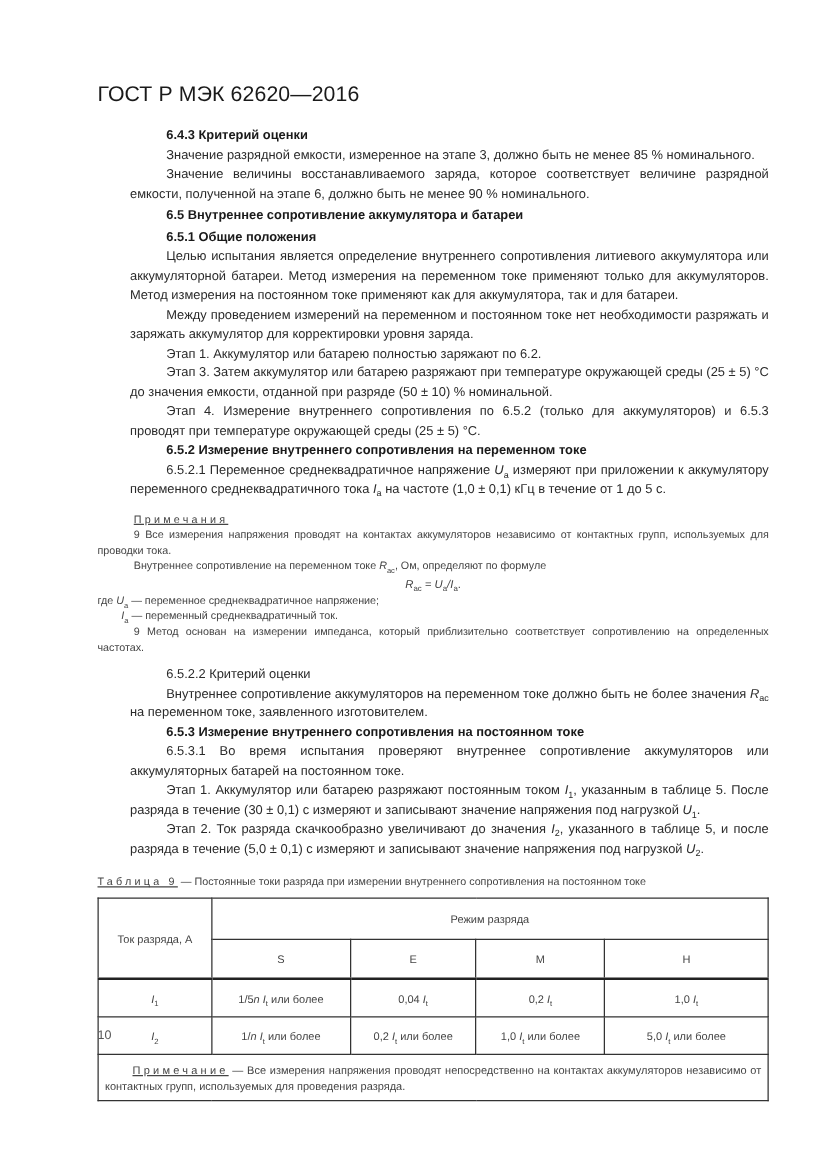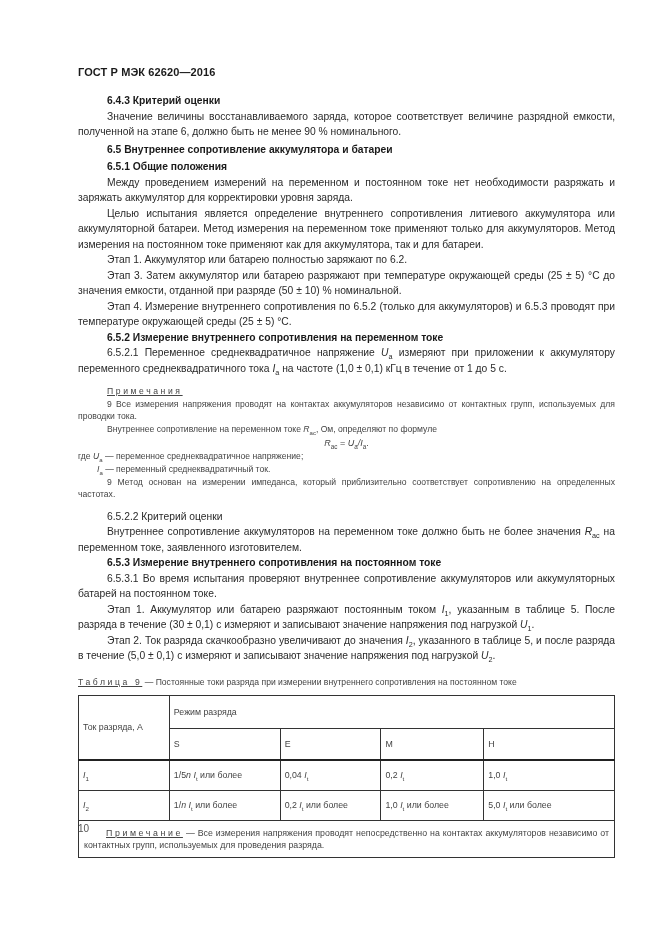--- a/index.html
+++ b/index.html
@@ -1,53 +1,54 @@
 <!DOCTYPE html>
 <html><head>
 <meta charset="utf-8">
 <style>
   html, body { margin: 0; padding: 0; background: #ffffff; }
   body { width: 661px; height: 936px; position: relative; overflow: hidden;
          font-family: "Liberation Sans", sans-serif; color: #2a2a2a; }
   .page { position: absolute; left: 78px; top: 66px; width: 537px; }
-  .hdr { font-weight: bold; font-size: 11px; color: #1a1a1a; letter-spacing: 0.1px; }
+  .hdr { font-weight: normal; font-size: 17px; color: #1a1a1a; letter-spacing: 0.1px; }
   .p { font-size: 10.3px; line-height: 15.5px; text-align: justify; margin: 0; }
-  .ind { text-indent: 29px; }
+  .ind { text-indent: 29px; margin-left: 26px; }
   .b { font-weight: bold; color: #1a1a1a; }
   .sm { font-size: 8.6px; line-height: 12.6px; text-align: justify; margin: 0; color: #444; }
   .spaced { letter-spacing: 2.6px; text-decoration: underline; }
   .formula { text-align: center; font-size: 9px; margin: 3px 0 2px 0; color: #444; }
   i { font-style: italic; }
   sub { font-size: 70%; vertical-align: -3px; line-height: 0; }
   .caption { font-size: 8.6px; color: #444; margin-top: 13px; }
   table.t5 { border-collapse: collapse; width: 537px; margin-top: 8px; font-size: 8.8px; color: #444; }
-  table.t5 td { border: 1px solid #333; text-align: left; padding: 4px; }
+  table.t5 td { border: 1px solid #333; text-align: center; padding: 4px; }
   table.t5 tr.head1 td { height: 24px; }
   table.t5 tr.head2 td { height: 22px; }
   table.t5 tr.row td { height: 21px; }
   table.t5 tr.sepline td { border-top: 2.5px solid #222; }
   table.t5 td.note { text-align: justify; padding: 6px 5px 5px 5px; line-height: 12.5px; margin-left: 16px; }
   .pgnum { position: absolute; left: 78px; top: 823px; font-size: 10px; color: #555; }
 </style>
 </head>
 <body>
 
 <div class="page">
 
   <div class="hdr">ГОСТ Р МЭК 62620—2016</div>
 
   <div style="height:15px"></div>
 
   <p class="p ind b">6.4.3  Критерий оценки</p>
+  <p class="p ind">Значение разрядной емкости, измеренное на этапе 3, должно быть не менее 85 % номинального.</p>
   <p class="p ind">Значение величины восстанавливаемого заряда, которое соответствует величине разрядной емкости, полученной на этапе 6, должно быть не менее 90 % номинального.</p>
 
   <p class="p ind b" style="margin-top:2px">6.5  Внутреннее сопротивление аккумулятора и батареи</p>
   <p class="p ind b" style="margin-top:2px">6.5.1  Общие положения</p>
+  <p class="p ind">Целью испытания является определение внутреннего сопротивления литиевого аккумулятора или аккумуляторной батареи. Метод измерения на переменном токе применяют только для аккумуляторов. Метод измерения на постоянном токе применяют как для аккумулятора, так и для батареи.</p>
   <p class="p ind">Между проведением измерений на переменном и постоянном токе нет необходимости разряжать и заряжать аккумулятор для корректировки уровня заряда.</p>
-  <p class="p ind">Целью испытания является определение внутреннего сопротивления литиевого аккумулятора или аккумуляторной батареи. Метод измерения на переменном токе применяют только для аккумуляторов. Метод измерения на постоянном токе применяют как для аккумулятора, так и для батареи.</p>
   <p class="p ind">Этап  1.  Аккумулятор или батарею полностью заряжают по 6.2.</p>
   <p class="p ind">Этап 3. Затем аккумулятор или батарею разряжают при температуре окружающей среды (25 ± 5) °С до значения емкости, отданной при разряде (50 ± 10) % номинальной.</p>
   <p class="p ind">Этап 4. Измерение внутреннего сопротивления по 6.5.2 (только для аккумуляторов) и 6.5.3 проводят при температуре окружающей среды (25 ± 5) °С.</p>
 
   <p class="p ind b">6.5.2  Измерение внутреннего сопротивления на переменном токе</p>
   <p class="p ind"><span>6.5.2.1  Переменное среднеквадратичное напряжение </span><i>U</i><sub>a</sub><span> измеряют при приложении к аккумулятору переменного среднеквадратичного тока </span><i>I</i><sub>a</sub><span> на частоте (1,0 ± 0,1) кГц в течение от 1 до 5 с.</span></p>
 
   <div style="height:9px"></div>
   <p class="sm ind spaced">Примечания</p>
   <p class="sm ind">9 Все измерения напряжения проводят на контактах аккумуляторов независимо от контактных групп, используемых для проводки тока.</p>

